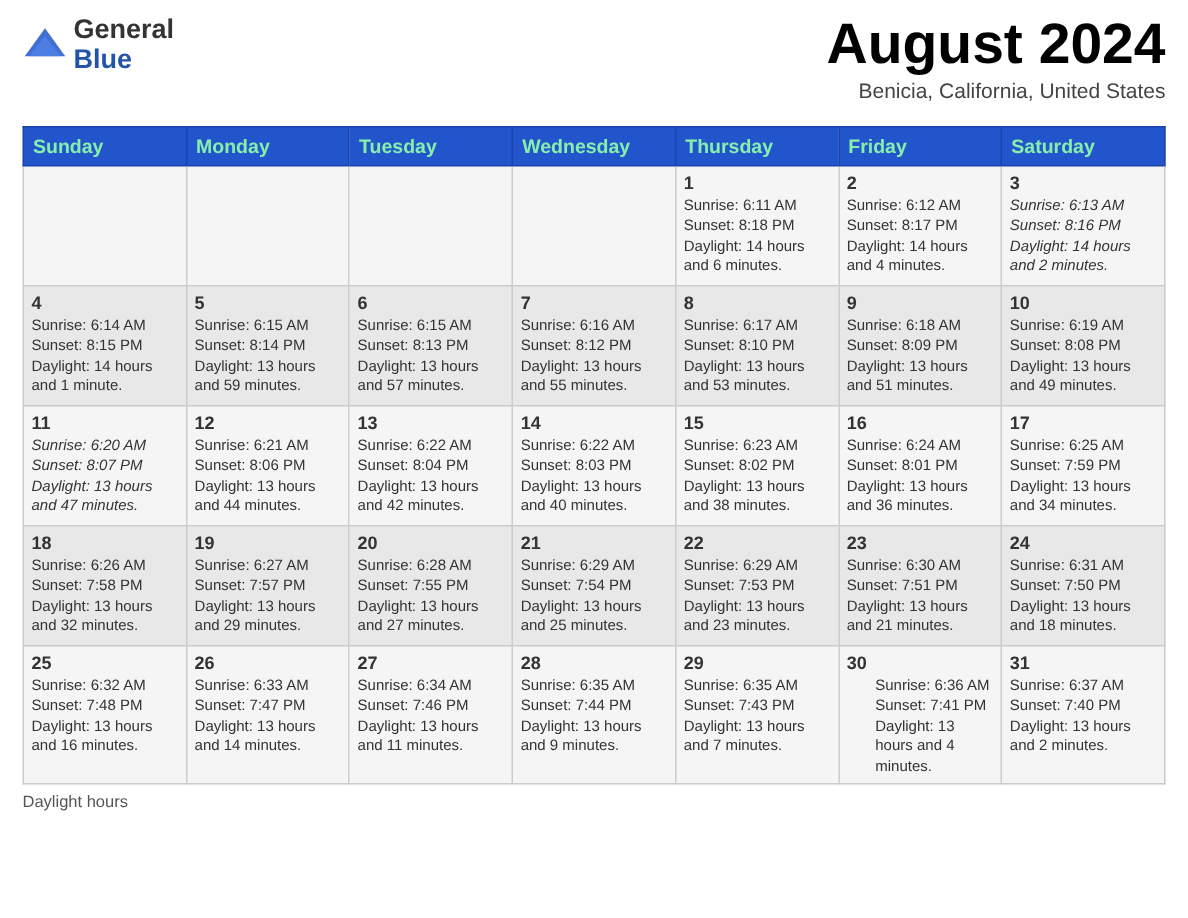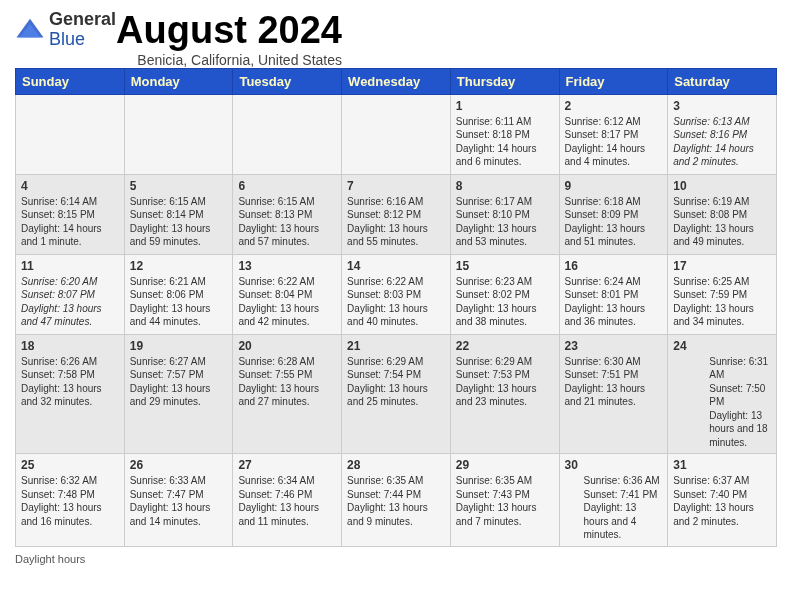--- a/index.html
+++ b/index.html
@@ -6,40 +6,41 @@
     body {
       font-family: Arial, sans-serif;
       background: #fff;
       width: 792px;
       min-height: 612px;
       padding: 10px 15px;
     }
     .header {
       display: flex;
       align-items: flex-start;
-      margin-bottom: 0;
+      justify-content: space-between;
+      margin-bottom: 16px;
     }
     .logo {
       display: flex;
       align-items: center;
       gap: 4px;
     }
     .logo-text {
       display: flex;
       flex-direction: column;
       line-height: 1.1;
     }
     .logo-general {
       font-size: 18px;
       font-weight: bold;
       color: #333;
     }
     .logo-blue {
       font-size: 18px;
-      font-weight: normal;
+      font-weight: bold;
       color: #2255aa;
     }
     .logo-icon {
       width: 30px;
       height: 30px;
     }
     .title-block {
       text-align: right;
     }
     .month-title {
@@ -52,21 +53,21 @@
       font-size: 14px;
       color: #444;
     }
     table {
       width: 100%;
       border-collapse: collapse;
       table-layout: fixed;
     }
     thead tr th {
       background: #2255cc;
-      color: #fef9c3;
+      color: #86efac;
       text-align: left;
       padding: 5px 6px;
       font-size: 13px;
       font-weight: bold;
       border: 1px solid #1a44aa;
     }
     tbody tr td {
       border: 1px solid #ccc;
       vertical-align: top;
       padding: 4px 5px;
@@ -282,21 +283,21 @@
 Daylight: 13 hours and 23 minutes.</div>
         </td>
         <td>
           <span class="day-number">23</span>
           <div class="cell-content" style="white-space: pre-line;">Sunrise: 6:30 AM
 Sunset: 7:51 PM
 Daylight: 13 hours and 21 minutes.</div>
         </td>
         <td>
           <span class="day-number">24</span>
-          <div class="cell-content" style="white-space: pre-line; margin-left: 36px;">Sunrise: 6:31 AM
+          <div class="cell-content" style="white-space: pre-line;">Sunrise: 6:31 AM
 Sunset: 7:50 PM
 Daylight: 13 hours and 18 minutes.</div>
         </td>
       </tr>
       <tr>
         <td>
           <span class="day-number">25</span>
           <div class="cell-content" style="white-space: pre-line;">Sunrise: 6:32 AM
 Sunset: 7:48 PM
 Daylight: 13 hours and 16 minutes.</div>

